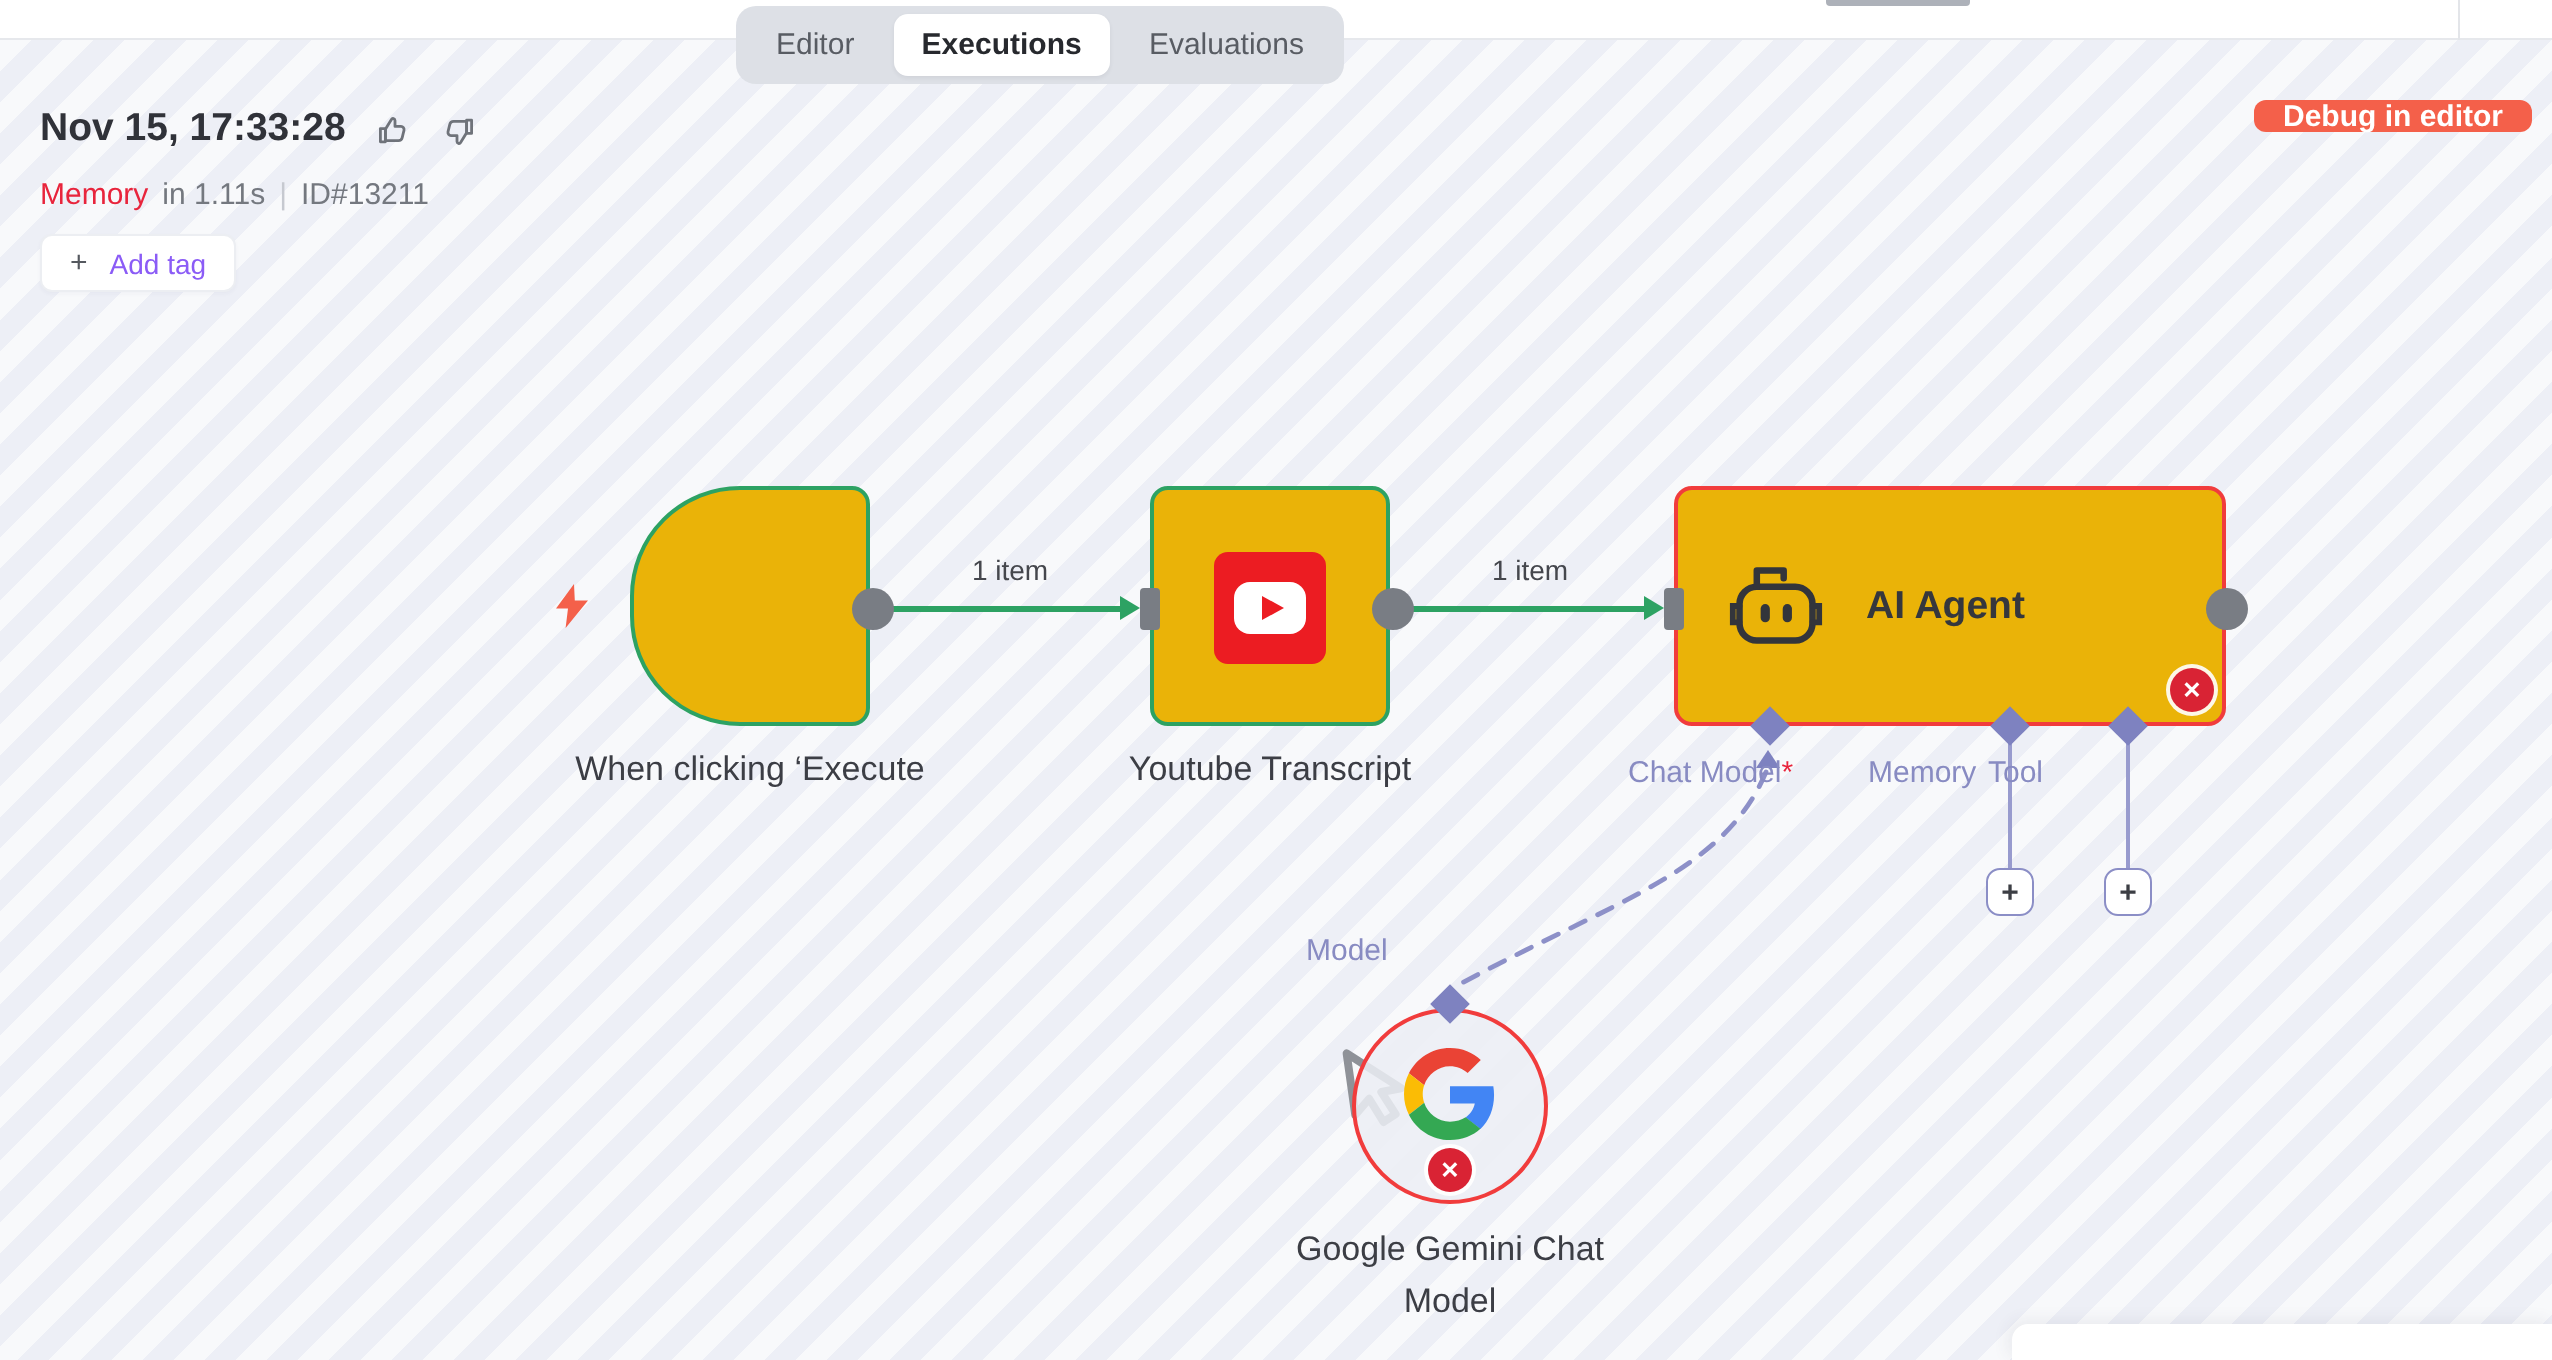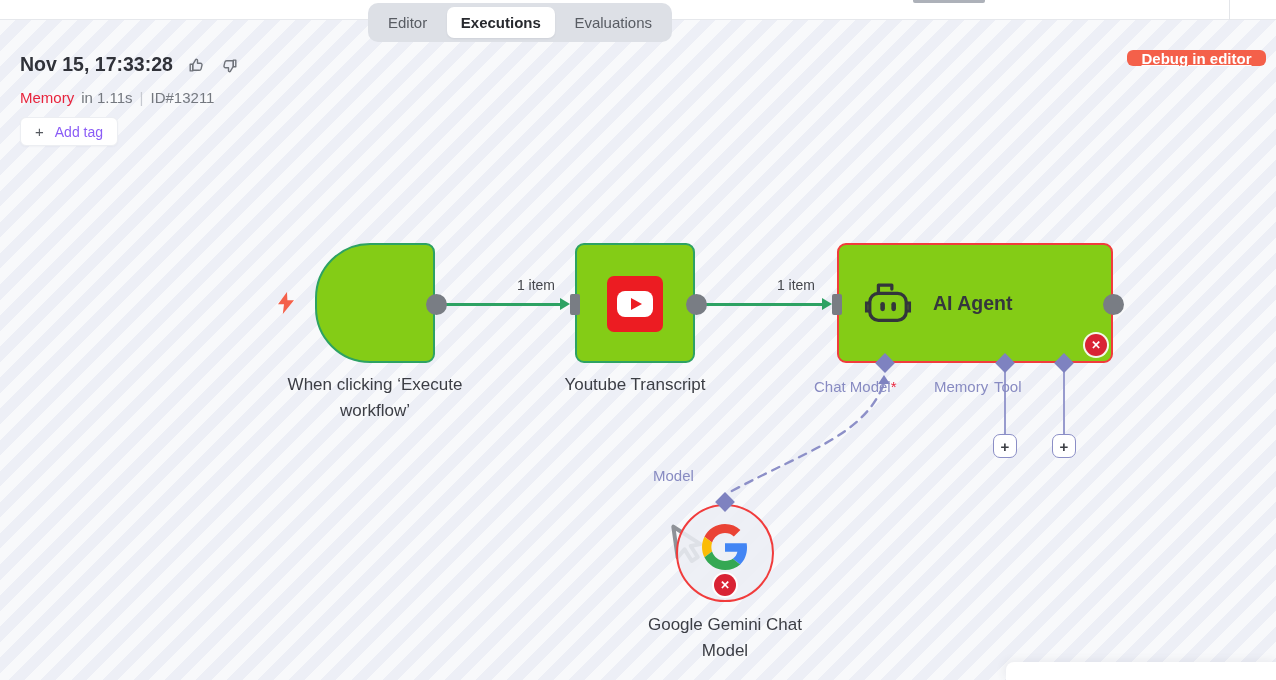--- a/index.html
+++ b/index.html
@@ -28,45 +28,45 @@
   .thumb.down { transform:rotate(180deg); }
   .status-row { position:absolute; left:20px; top:89px; font-size:15px; display:flex; gap:7px; align-items:baseline; z-index:6; }
   .status-error { color:#e8243c; font-weight:500; }
   .status-muted { color:#74787f; }
   .status-sep { color:#c6c9d0; }
   .addtag { position:absolute; left:20px; top:117px; height:29px; background:#fff; border:1px solid #eceef2; border-radius:6px;
     display:inline-flex; align-items:center; gap:11px; padding:0 14px; cursor:pointer; z-index:6; box-shadow:0 1px 2px rgba(60,60,90,.04); }
   .addtag .plus { color:#55595f; font-size:15px; }
   .addtag .lbl { color:#8b5cf6; font-size:14px; }
   .debug-btn { position:absolute; left:1127px; top:50px; width:139px; height:16px; background:#f4604a; border:none; border-radius:6px;
-    color:#fff; font-size:15px; font-weight:700; font-family:"Liberation Sans",sans-serif; cursor:pointer; z-index:6;text-decoration:underline; }
-
-  
-  .node { position:absolute; background:#84cc16; z-index:3; }
+    color:#fff; font-size:15px; font-weight:700; font-family:"Liberation Sans",sans-serif; cursor:pointer; z-index:6; }
+
+  
+  .node { position:absolute; background:#eab308; z-index:3; }
   .node.success { border:2px solid #2da263; }
   .node.error { border:2px solid #f13c3c; }
   .node-trigger { left:315px; top:243px; width:120px; height:120px; border-radius:55px 9px 9px 55px; }
   .node-youtube { left:575px; top:243px; width:120px; height:120px; border-radius:9px; }
   .node-agent { left:837px; top:243px; width:276px; height:120px; border-radius:9px; display:flex; align-items:center; }
   .node-gemini { left:676px; top:504px; width:98px; height:98px; border-radius:50%; background:rgba(236,238,245,.85); z-index:3; }
 
   .check { position:absolute; width:27px; height:22px; }
   .check svg { width:27px; height:22px; stroke:#2da263; stroke-width:4.2; fill:none; stroke-linecap:round; stroke-linejoin:round; }
 
   .err-badge { position:absolute; width:22px; height:22px; border-radius:50%; background:#d92334; color:#fff;
     font-size:11.5px; font-weight:700; display:flex; align-items:center; justify-content:center; z-index:4; box-shadow:0 0 0 2px rgba(255,255,255,.9); }
 
   .node-label { position:absolute; text-align:center; font-size:17px; color:#3c3e45; line-height:25.5px; z-index:3; }
 
   
   .endpoint-circle { position:absolute; width:21px; height:21px; border-radius:50%; background:#797d84; z-index:4; cursor:pointer; }
   .endpoint-rect { position:absolute; width:10px; height:21px; border-radius:2px; background:#797d84; z-index:4; }
   .conn-line { position:absolute; height:2.5px; background:#2da263; z-index:2; }
   .conn-arrow { position:absolute; width:0; height:0; border-top:6.5px solid transparent; border-bottom:6.5px solid transparent; border-left:10px solid #2da263; z-index:2; }
-  .conn-label { position:absolute; width:100px; text-align:right; font-size:14px; color:#45474d; z-index:3; }
+  .conn-label { position:absolute; width:100px; text-align:center; font-size:14px; color:#45474d; z-index:3; }
 
   .diamond { position:absolute; width:14px; height:14px; background:#7e82c0; transform:rotate(45deg); z-index:4; cursor:pointer; }
   .port-arrow-up { position:absolute; width:0; height:0; border-left:6.5px solid transparent; border-right:6.5px solid transparent; border-bottom:9px solid #7e82c0; z-index:3; }
   .port-label { position:absolute; width:140px; text-align:left; font-size:15px; color:#888bc2; z-index:3; }
   .port-required { color:#e8243c; }
   .vline { position:absolute; width:2px; background:#989bce; z-index:2; }
   .plus-btn { position:absolute; width:24px; height:24px; background:#fff; border:1.5px solid #8b8ec6; border-radius:7px;
     color:#3c3e44; font-size:15px; font-weight:600; display:flex; align-items:center; justify-content:center; z-index:3; cursor:pointer; }
 
   
@@ -143,21 +143,20 @@
   </div>
 </div>
 <div class="check" style="left:403px; top:333px;">
   <svg viewBox="0 0 27 22">
       <polyline points="3,12.5 10,19 24,3"></polyline>
     </svg>
 </div>
 <div class="endpoint-circle" style="left:425.5px; top:293.5px;"></div>
 <div class="node-label" style="left:240px; top:372px; width:270px;">
   <div>When clicking ‘Execute</div>
-  <div>workflow’</div>
 </div>
 
 <div class="conn-line" style="left:445px; top:303px; width:116px;"></div>
 <div class="conn-arrow" style="left:560px; top:297.5px;"></div>
 <div class="conn-label" style="left:455px; top:277px;">1 item</div>
 <div class="endpoint-rect" style="left:570px; top:293.5px;"></div>
 
 <div class="node success node-youtube"></div>
 <div class="yt">
   <div class="yt-tube">

